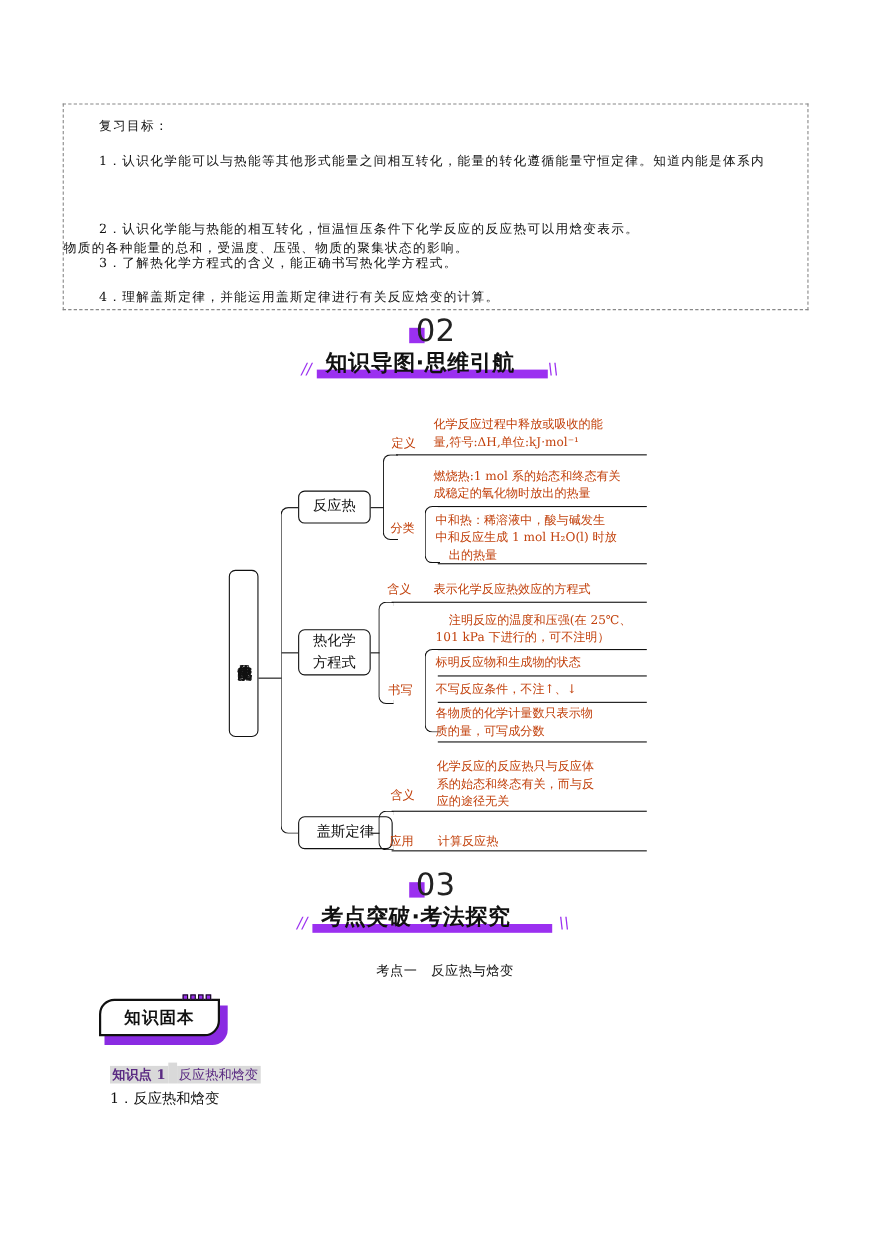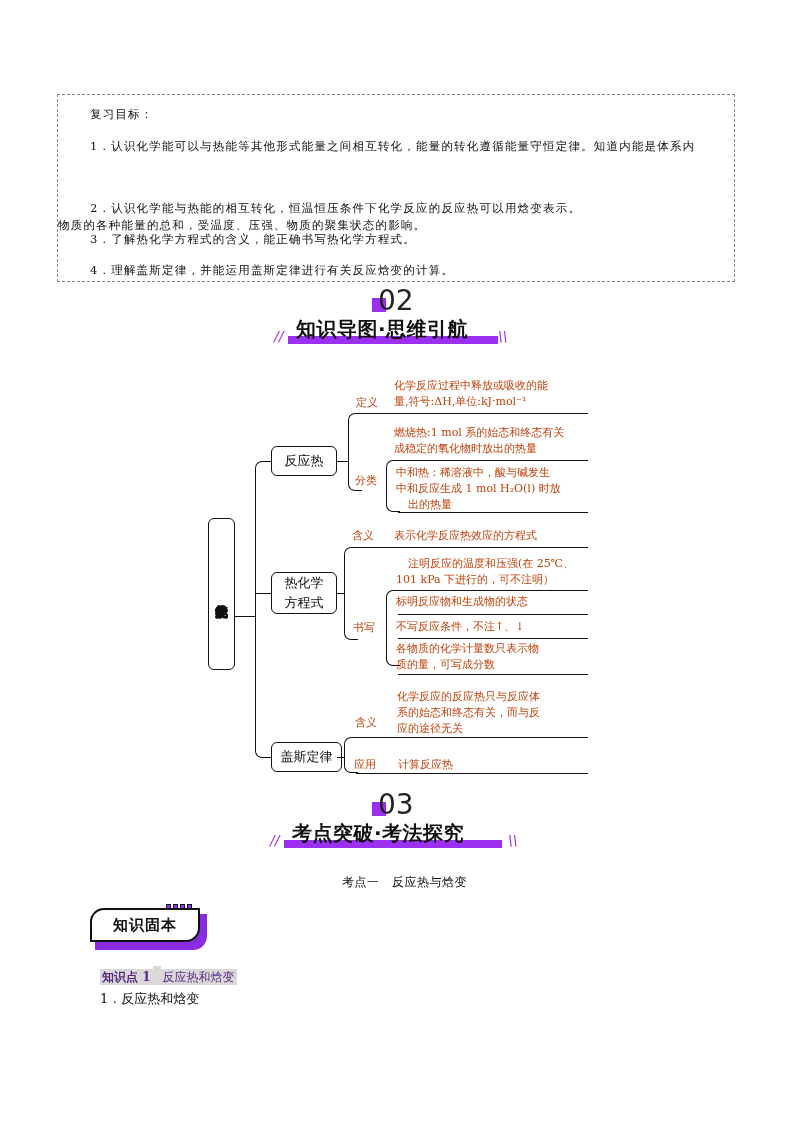--- a/index.html
+++ b/index.html
@@ -105,21 +105,21 @@
   <div class="abs brace" style="left:386px; top:590px; width:14px; height:76px;"></div>
   <div class="abs hline" style="left:398px; top:590px; width:190px;"></div>
   <div class="abs mm-text" style="left:396px; top:594px;">标明反应物和生成物的状态</div>
   <div class="abs hline" style="left:398px; top:614px; width:190px;"></div>
   <div class="abs mm-text" style="left:396px; top:619px;">不写反应条件，不注↑、↓</div>
   <div class="abs hline" style="left:398px; top:638px; width:190px;"></div>
   <div class="abs mm-text" style="left:396px; top:641px;">各物质的化学计量数只表示物</div>
   <div class="abs mm-text" style="left:396px; top:657px;">质的量，可写成分数</div>
   <div class="abs hline" style="left:398px; top:674px; width:190px;"></div>
 
-  <div class="abs mm-box" style="left:271px; top:742px; width:71px; height:30px;">盖斯定律</div>
+  <div class="abs mm-box" style="left:271px; top:742px; width:86px; height:30px;">盖斯定律</div>
   <div class="abs hline" style="left:337px; top:757px; width:8px;"></div>
   <div class="abs brace" style="left:344px; top:737px; width:14px; height:36px;"></div>
   <div class="abs mm-text" style="left:355px; top:715px;">含义</div>
   <div class="abs mm-text" style="left:397px; top:689px;">化学反应的反应热只与反应体</div>
   <div class="abs mm-text" style="left:397px; top:705px;">系的始态和终态有关，而与反</div>
   <div class="abs mm-text" style="left:397px; top:721px;">应的途径无关</div>
   <div class="abs hline" style="left:356px; top:737px; width:232px;"></div>
   <div class="abs mm-text" style="left:354px; top:757px;">应用</div>
   <div class="abs mm-text" style="left:398px; top:757px;">计算反应热</div>
   <div class="abs hline" style="left:356px; top:773px; width:232px;"></div>

